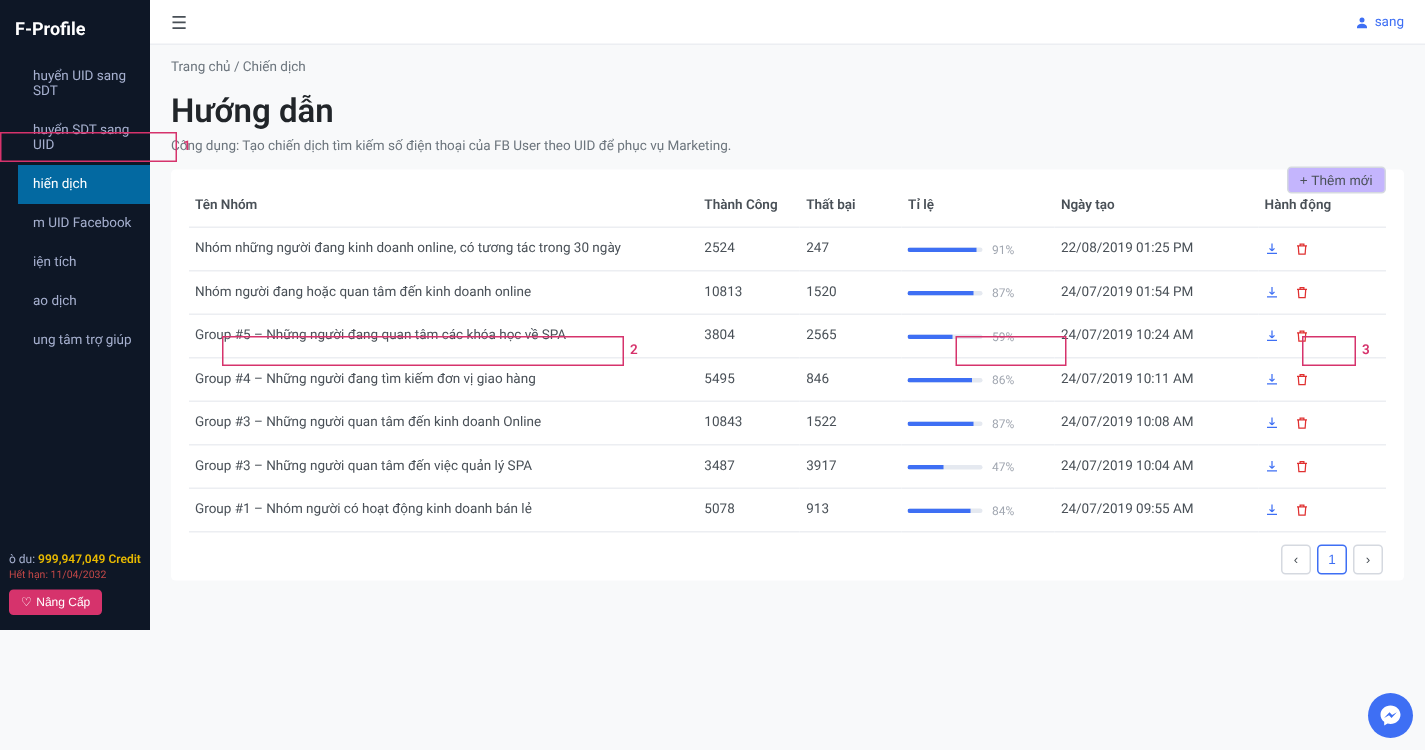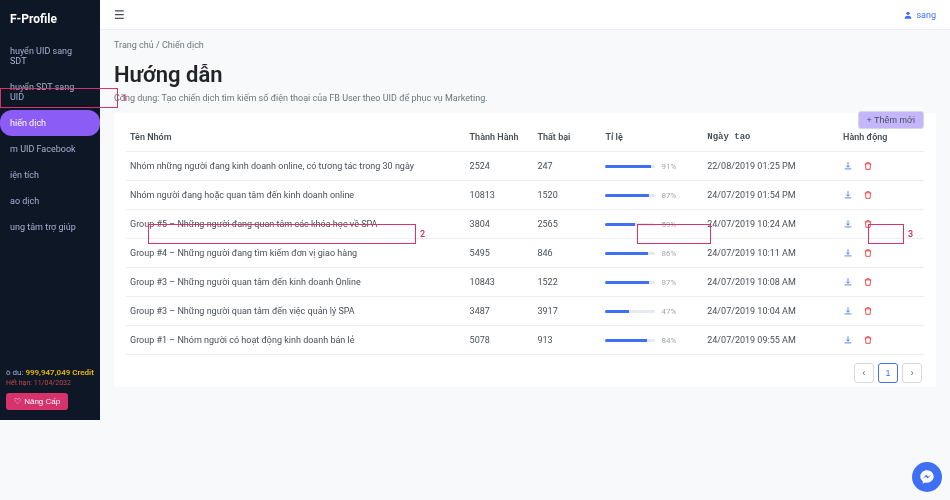--- a/index.html
+++ b/index.html
@@ -1,21 +1,21 @@
 <!DOCTYPE html>
 <html><head>
   <meta charset="utf-8">
   <style>
     * { margin: 0; padding: 0; box-sizing: border-box; }
     body { font-family: -apple-system, BlinkMacSystemFont, 'Segoe UI', Roboto, sans-serif; font-size: 10px; color: #495057; background: #f8f9fa; width: 950px; height: 500px; overflow: hidden; position: relative; }
     
     .sidebar { position: absolute; left: 0; top: 0; width: 100px; height: 420px; background: #0e1726; color: #a6b0cf; }
     .sidebar-brand { padding: 12px 10px; color: #fff; font-weight: 700; font-size: 12px; }
-    .sidebar-item { padding: 8px 10px; font-size: 9px; color: #a6b0cf; cursor: pointer; }
-    .sidebar-item.active { background: #8b5cf6; color: #fff; border-radius: 12px; }
+    .sidebar-item { padding: 8px 10px; font-size: 9px; color: #a6b0cf; cursor: pointer; margin-left: 12px; }
+    .sidebar-item.active { background: #0369a1; color: #fff; }
     .sidebar-bottom { position: absolute; bottom: 10px; left: 0; width: 100%; padding: 0 6px; font-size: 8px; }
     .credit-balance { color: #a6b0cf; }
     .credit-balance .amt { color: #e7b900; font-weight: 600; }
     .credit-date { color: #c14747; font-size: 7px; margin-top: 2px; }
     .upgrade-btn { margin-top: 6px; background: #d6336c; color: #fff; border: none; border-radius: 3px; padding: 4px 8px; font-size: 8px; cursor: pointer; display: inline-flex; align-items: center; gap: 3px; }
     
     .main { position: absolute; left: 100px; top: 0; width: 850px; height: 500px; }
     .topbar { height: 30px; display: flex; align-items: center; justify-content: space-between; padding: 0 14px; background: #fff; border-bottom: 1px solid #eceef2; }
     .toggle-icon { color: #495057; cursor: pointer; font-size: 12px; }
     .userbox { color: #3e6ff4; font-size: 9px; display: flex; align-items: center; gap: 3px; }
@@ -31,21 +31,21 @@
     .card { background: #fff; border-radius: 3px; margin-top: 10px; padding: 10px 12px 4px; position: relative; }
     .add-btn { position: absolute; right: 12px; top: -2px; background: #c4b5fd; border: 1px solid #d5d9e0; border-radius: 3px; padding: 3px 8px; font-size: 9px; color: #495057; cursor: pointer; }
     
     table { width: 100%; border-collapse: collapse; }
     th, td { text-align: left; padding: 9px 4px; font-size: 9px; border-bottom: 1px solid #eceef2; }
     th { color: #495057; font-weight: 600; }
     td { color: #495057; }
     .col-name { width: 40%; }
     .col-num { width: 8%; }
     .col-rate { width: 12%; }
-    .col-date { width: 16%; font-family: Liberation Mono, monospace; }
+    .col-date { width: 16%; }
     .col-act { width: 10%; text-align: left; }
     
     .progress-wrap { display: flex; align-items: center; gap: 6px; }
     .progress { width: 50px; height: 3px; background: #e5e9f0; border-radius: 2px; overflow: hidden; }
     .progress-bar { height: 100%; background: #3e6ff4; }
     .pct { font-size: 8px; color: #a0a6b0; }
     
     .action-icons { display: flex; gap: 10px; }
     .action-icons svg { width: 10px; height: 10px; cursor: pointer; }
     .dl-icon { color: #3e6ff4; }
@@ -108,21 +108,21 @@
     <div class="desc">
       <div>Công dụng: Tạo chiến dịch tìm kiếm số điện thoại của FB User theo UID để phục vụ Marketing.</div>
     </div>
 
     <div class="card">
       <button class="add-btn">+  Thêm mới</button>
       <table>
         <thead>
           <tr>
             <th class="col-name">Tên Nhóm</th>
-            <th class="col-num">Thành Hành</th>
+            <th class="col-num">Thành Công</th>
             <th class="col-num">Thất bại</th>
             <th class="col-rate">Tỉ lệ</th>
             <th class="col-date">Ngày tạo</th>
             <th class="col-act">Hành động</th>
           </tr>
         </thead>
         <tbody id="tbody">
             <tr>
               <td>Nhóm những người đang kinh doanh online, có tương tác trong 30 ngày</td>
               <td>2524</td>

